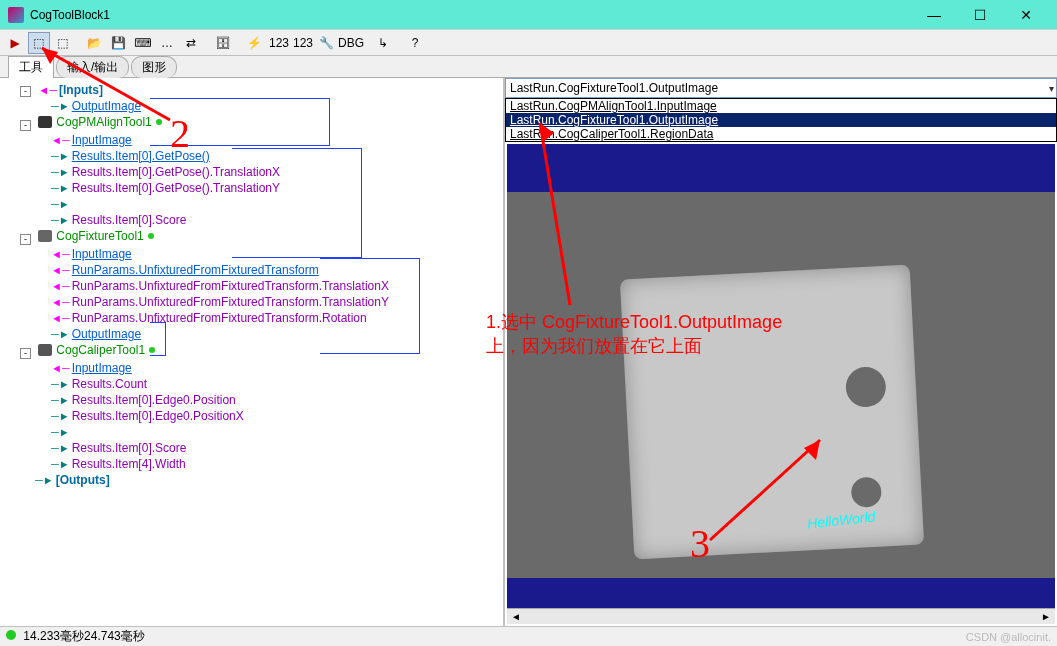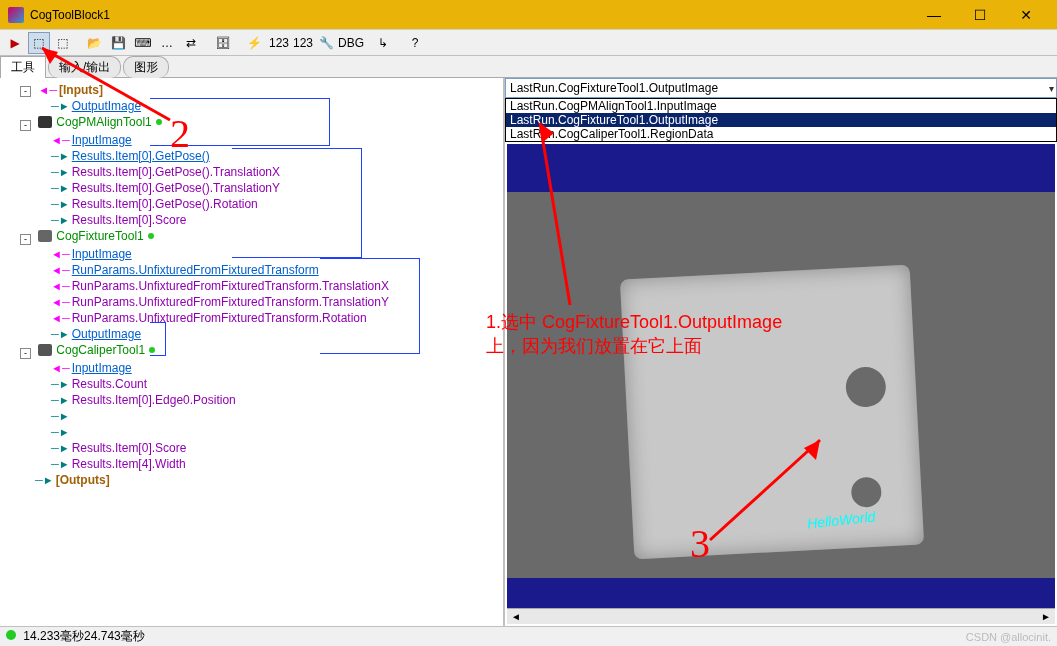--- a/index.html
+++ b/index.html
@@ -1,67 +1,67 @@
 <!DOCTYPE html>
 <html><head>
 <meta charset="utf-8">
 <style>
 * { box-sizing: border-box; margin: 0; padding: 0; font-family: "SimSun", "Microsoft Sans Serif", sans-serif; }
 body { background: #fff; width: 1057px; height: 646px; overflow: hidden; position: relative; }
 
 
-.titlebar { height: 30px; background: #eab308; border-bottom: 1px solid #d0d0d0; display: flex; align-items: center; padding: 0 8px; }
+.titlebar { height: 30px; background: #5eead4; border-bottom: 1px solid #d0d0d0; display: flex; align-items: center; padding: 0 8px; }
 .titlebar .app-icon { width: 16px; height: 16px; margin-right: 6px; background: linear-gradient(135deg,#c06,#39c); border-radius:2px; }
 .titlebar .title { font-size: 12px; color: #000; flex: 1; }
 .titlebar .win-btns { display: flex; }
 .titlebar .win-btn { width: 46px; height: 30px; display:flex; align-items:center; justify-content:center; font-size: 14px; color:#000; cursor:pointer; }
 
 
 .toolbar { height: 26px; background: #f0f0f0; border-bottom: 1px solid #c0c0c0; display:flex; align-items:center; padding: 0 4px; gap:2px; }
 .tb-btn { width: 22px; height: 22px; display:flex; align-items:center; justify-content:center; cursor:pointer; font-size:12px; }
 .tb-sep { width:6px; }
 
 
-.tabs-row { height: 22px; background:#f0f0f0; display:flex; align-items:flex-end; padding-left:0; font-size:12px; border-bottom:1px solid #aaa; }
+.tabs-row { height: 22px; background:#f0f0f0; display:flex; align-items:flex-end; padding-left:8px; font-size:12px; border-bottom:1px solid #aaa; }
 .tab { padding: 2px 10px; border:1px solid #aaa; border-bottom:none; background:#fff; margin-right:2px; cursor:pointer; position:relative; top:1px; }
 .tab.inactive { background:#e8e8e8;border-radius:10px; }
 
 
 .main { display:flex; height: calc(100% - 30px - 26px - 22px - 20px); }
 .left-pane { width: 505px; border-right: 2px solid #c0c0c0; overflow:auto; background:#fff; padding:4px; font-size:12px; font-family: "SimSun","NSimSun", monospace; }
 .right-pane { flex:1; display:flex; flex-direction:column; background:#fff; position:relative; }
 
 
 .tree ul { list-style:none; padding-left: 16px; }
 .tree li { white-space: nowrap; line-height: 16px; position:relative; }
 .tree .node { display:inline-flex; align-items:center; gap:2px; }
 .tree .toggler { display:inline-block; width:11px; height:11px; border:1px solid #888; text-align:center; line-height:9px; font-size:9px; margin-right:4px; cursor:pointer; background:#fff; }
 .tree .spacer-tog { display:inline-block; width:15px; }
 .arrow { font-size:11px; }
 .arrow-in { color: magenta; }
 .arrow-out { color: teal; }
-.txt-inputs { color:#a16207; font-weight:bold;text-align:center; }
+.txt-inputs { color:#0369a1; font-weight:bold;text-align:center; }
 .txt-tool { color: #009000; }
 .txt-param { color: #9000b0; text-align: center; }
 .txt-link { color: #0060d0; text-decoration: underline; }
 .tiny-icon { display:inline-block; width:14px; height:12px; background:#888; margin-right:2px; border-radius:2px; }
 .tiny-icon.pm { background:#333; }
 .tiny-icon.fx { background:#666; }
 .tiny-icon.cal { background:#555; }
 .greendot { display:inline-block; width:6px; height:6px; background:#2c2; border-radius:50%; margin-left:2px; vertical-align:top; }
 
 
 .blue-connect { position:absolute; border:1px solid #2040ff; pointer-events:none; }
 .left-pane { position:relative; }
 
 
 .combo { height:20px; border:1px solid #7a9ecc; font-size:12px; display:flex; align-items:center; padding:0 4px; background:#fff; cursor:pointer; position:relative; }
 .combo .chev { position:absolute; right:2px; color:#333; font-size:10px; }
 .dropdown-list { border:1px solid #000; background:#fff; font-size:12px; font-family:"SimSun",monospace; }
-.dropdown-list .opt { padding:0 4px; line-height:14px; cursor:pointer; }
+.dropdown-list .opt { padding:0 4px; line-height:14px; cursor:pointer;text-decoration:underline; }
 .dropdown-list .opt.selected { background:#0a246a; color:#fff; }
 
 
 .image-viewer { flex:1; background:#1a1a8c; position:relative; overflow:hidden; margin:2px; }
 .image-viewer .img-area { position:absolute; left:0; right:0; top:48px; bottom:46px; background:#6a6a6a; }
 .part { position:absolute; left:120px; top:80px; width:290px; height:280px; background:#c8c8c8; border-radius:8px; transform:rotate(-3deg); box-shadow: inset 0 0 20px rgba(0,0,0,.3); }
 .part::before, .part::after { content:""; position:absolute; width:40px; height:40px; border-radius:50%; background:#6a6a6a; }
 .part::before { right:30px; top:100px; }
 .part::after { right:40px; bottom:40px; width:30px; height:30px; }
 .overlay-text { position:absolute; color:#0ff; font-style:italic; font-size:14px; left:300px; top:320px; transform:rotate(-6deg); }
@@ -156,21 +156,20 @@
             <li><span class="spacer-tog"></span><span class="node">
                   <span class="arrow arrow-out">─►</span>
                   <span class="txt-param">Results.Item[0].GetPose().TranslationX</span>
                 </span></li>
             <li><span class="spacer-tog"></span><span class="node">
                   <span class="arrow arrow-out">─►</span>
                   <span class="txt-param">Results.Item[0].GetPose().TranslationY</span>
                 </span></li>
             <li><span class="spacer-tog"></span><span class="node">
                   <span class="arrow arrow-out">─►</span>
-                  <span class="txt-param">Results.Item[0].GetPose().Rotation</span>
                 </span></li>
             <li><span class="spacer-tog"></span><span class="node">
                   <span class="arrow arrow-out">─►</span>
                   <span class="txt-param">Results.Item[0].Score</span>
                 </span></li>
           </ul>
         </li>
         <li><span class="toggler">-</span>
           <span class="node">
               <span class="tiny-icon fx"></span>
@@ -218,20 +217,21 @@
             <li><span class="spacer-tog"></span><span class="node">
                   <span class="arrow arrow-out">─►</span>
                   <span class="txt-param">Results.Count</span>
                 </span></li>
             <li><span class="spacer-tog"></span><span class="node">
                   <span class="arrow arrow-out">─►</span>
                   <span class="txt-param">Results.Item[0].Edge0.Position</span>
                 </span></li>
             <li><span class="spacer-tog"></span><span class="node">
                   <span class="arrow arrow-out">─►</span>
+                  <span class="txt-param">Results.Item[0].Edge0.PositionX</span>
                 </span></li>
             <li><span class="spacer-tog"></span><span class="node">
                   <span class="arrow arrow-out">─►</span>
                 </span></li>
             <li><span class="spacer-tog"></span><span class="node">
                   <span class="arrow arrow-out">─►</span>
                   <span class="txt-param">Results.Item[0].Score</span>
                 </span></li>
             <li><span class="spacer-tog"></span><span class="node">
                   <span class="arrow arrow-out">─►</span>

